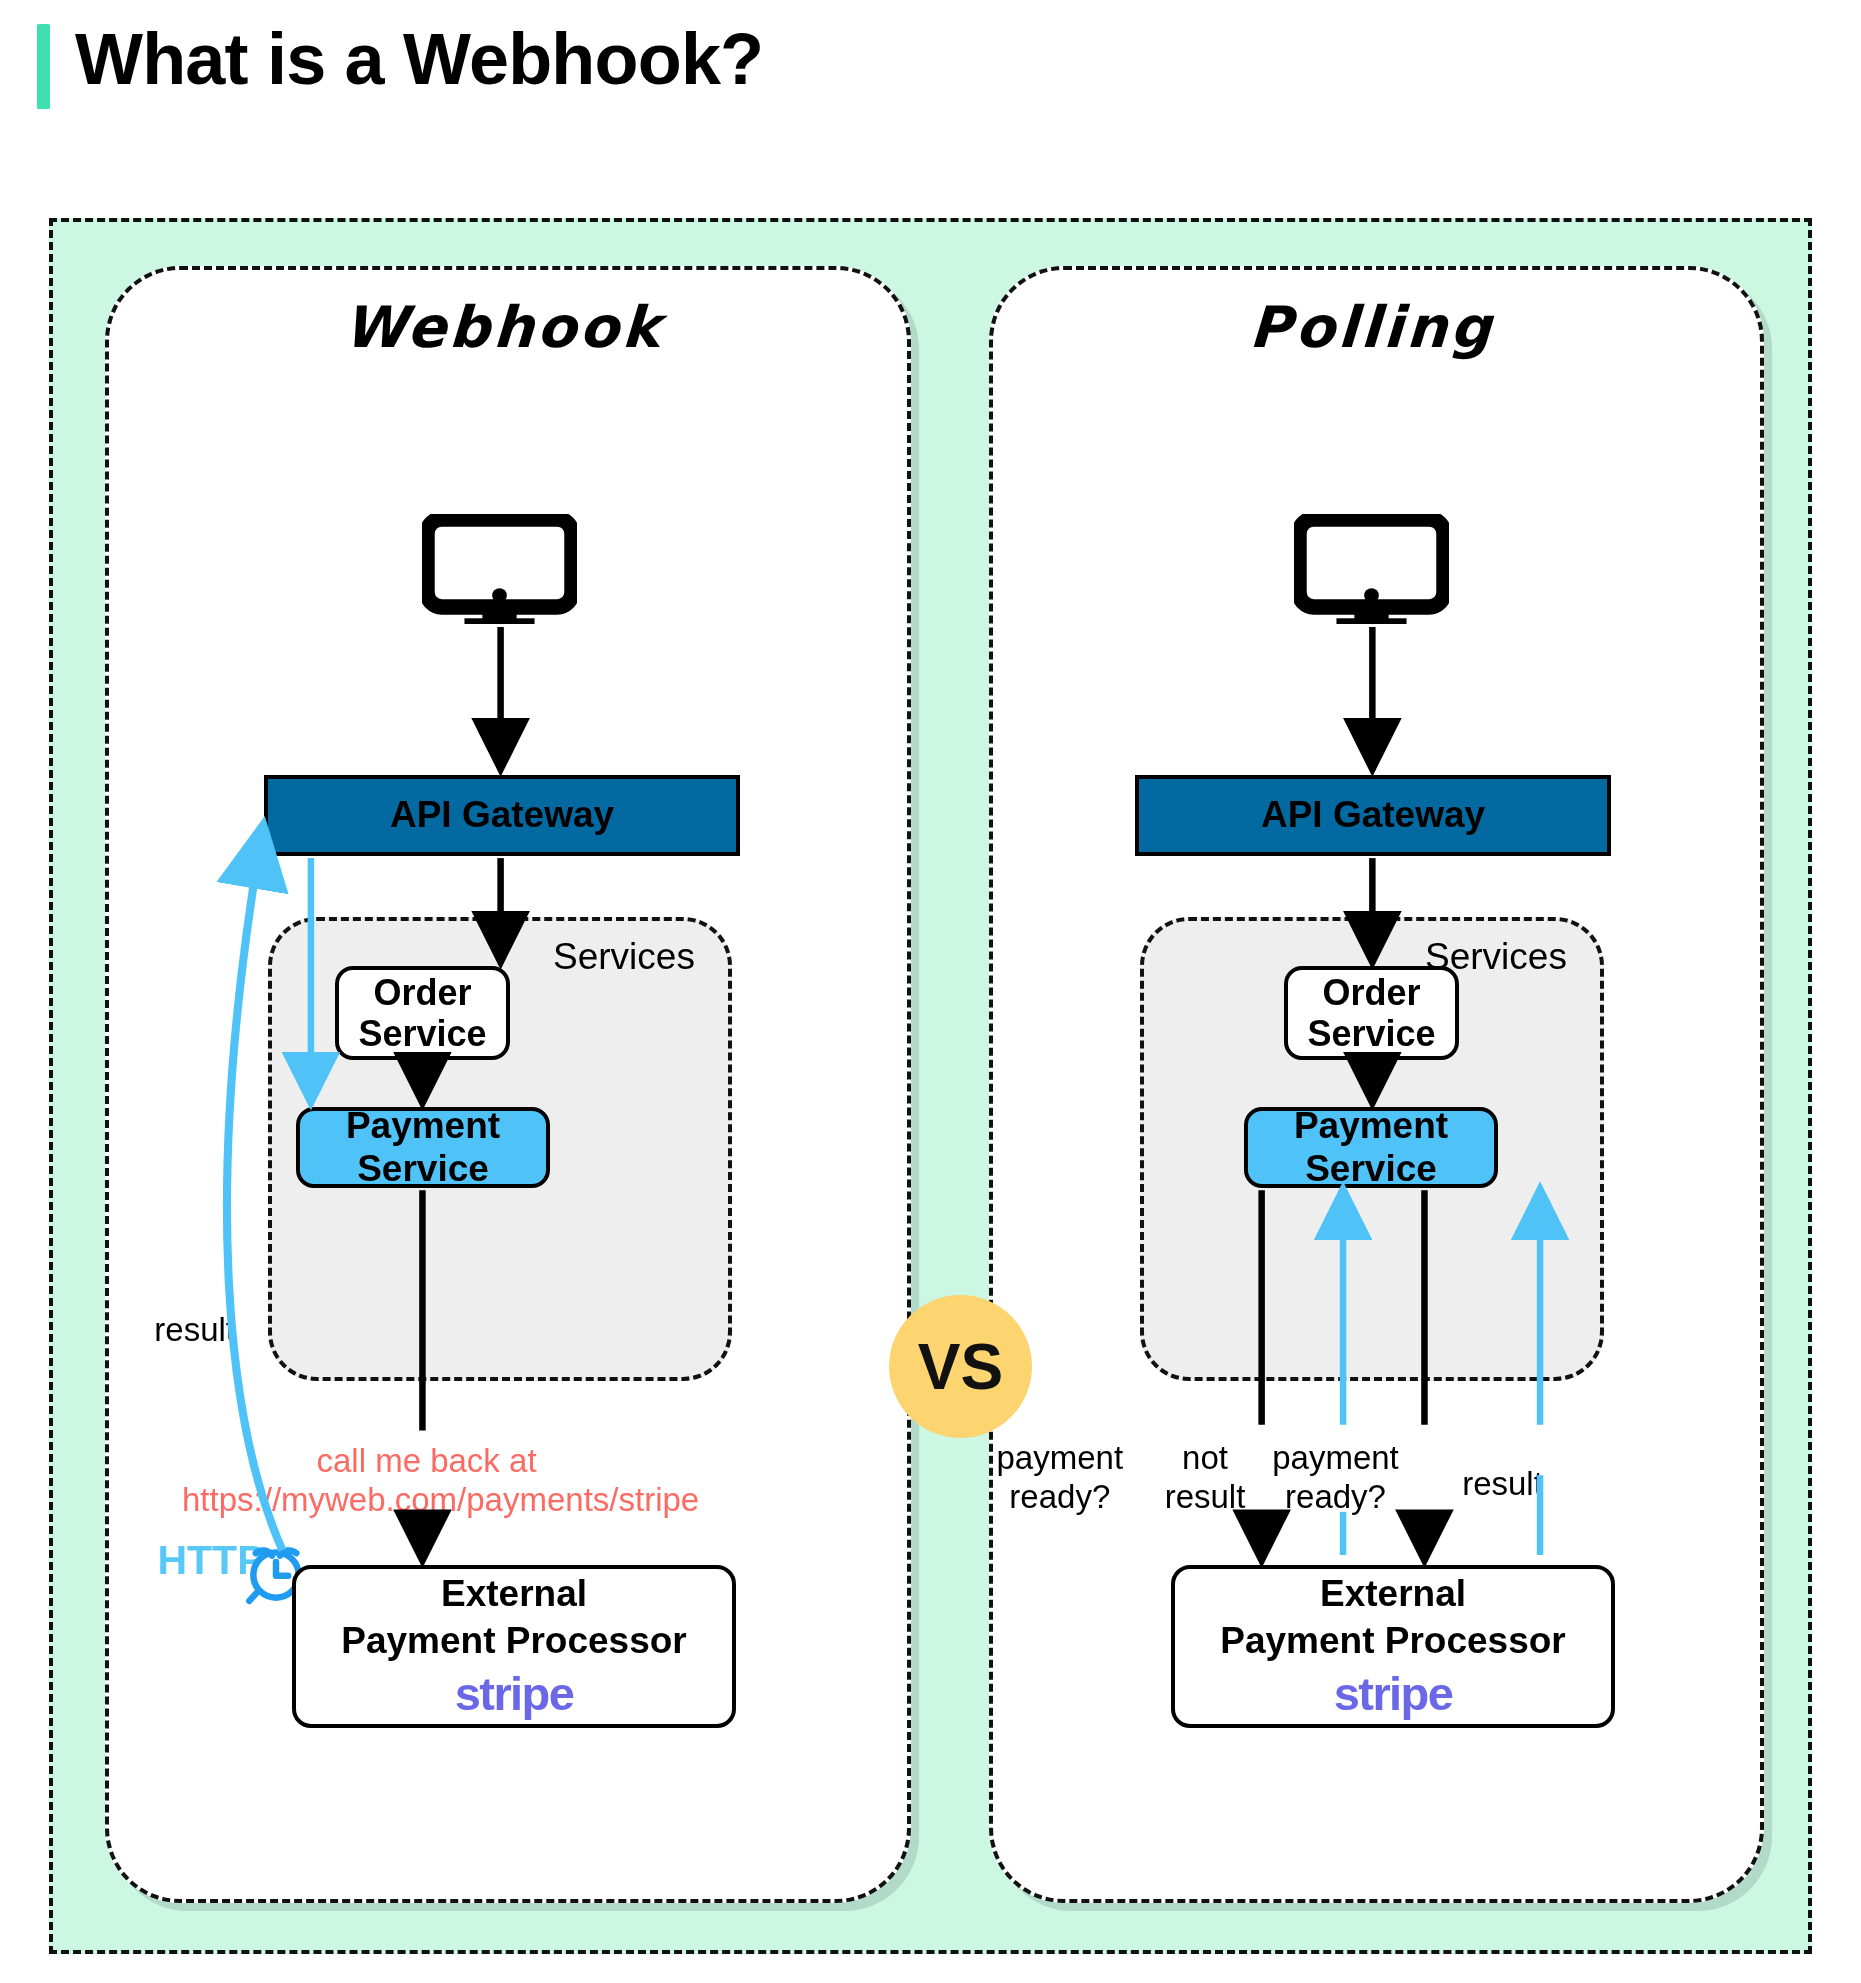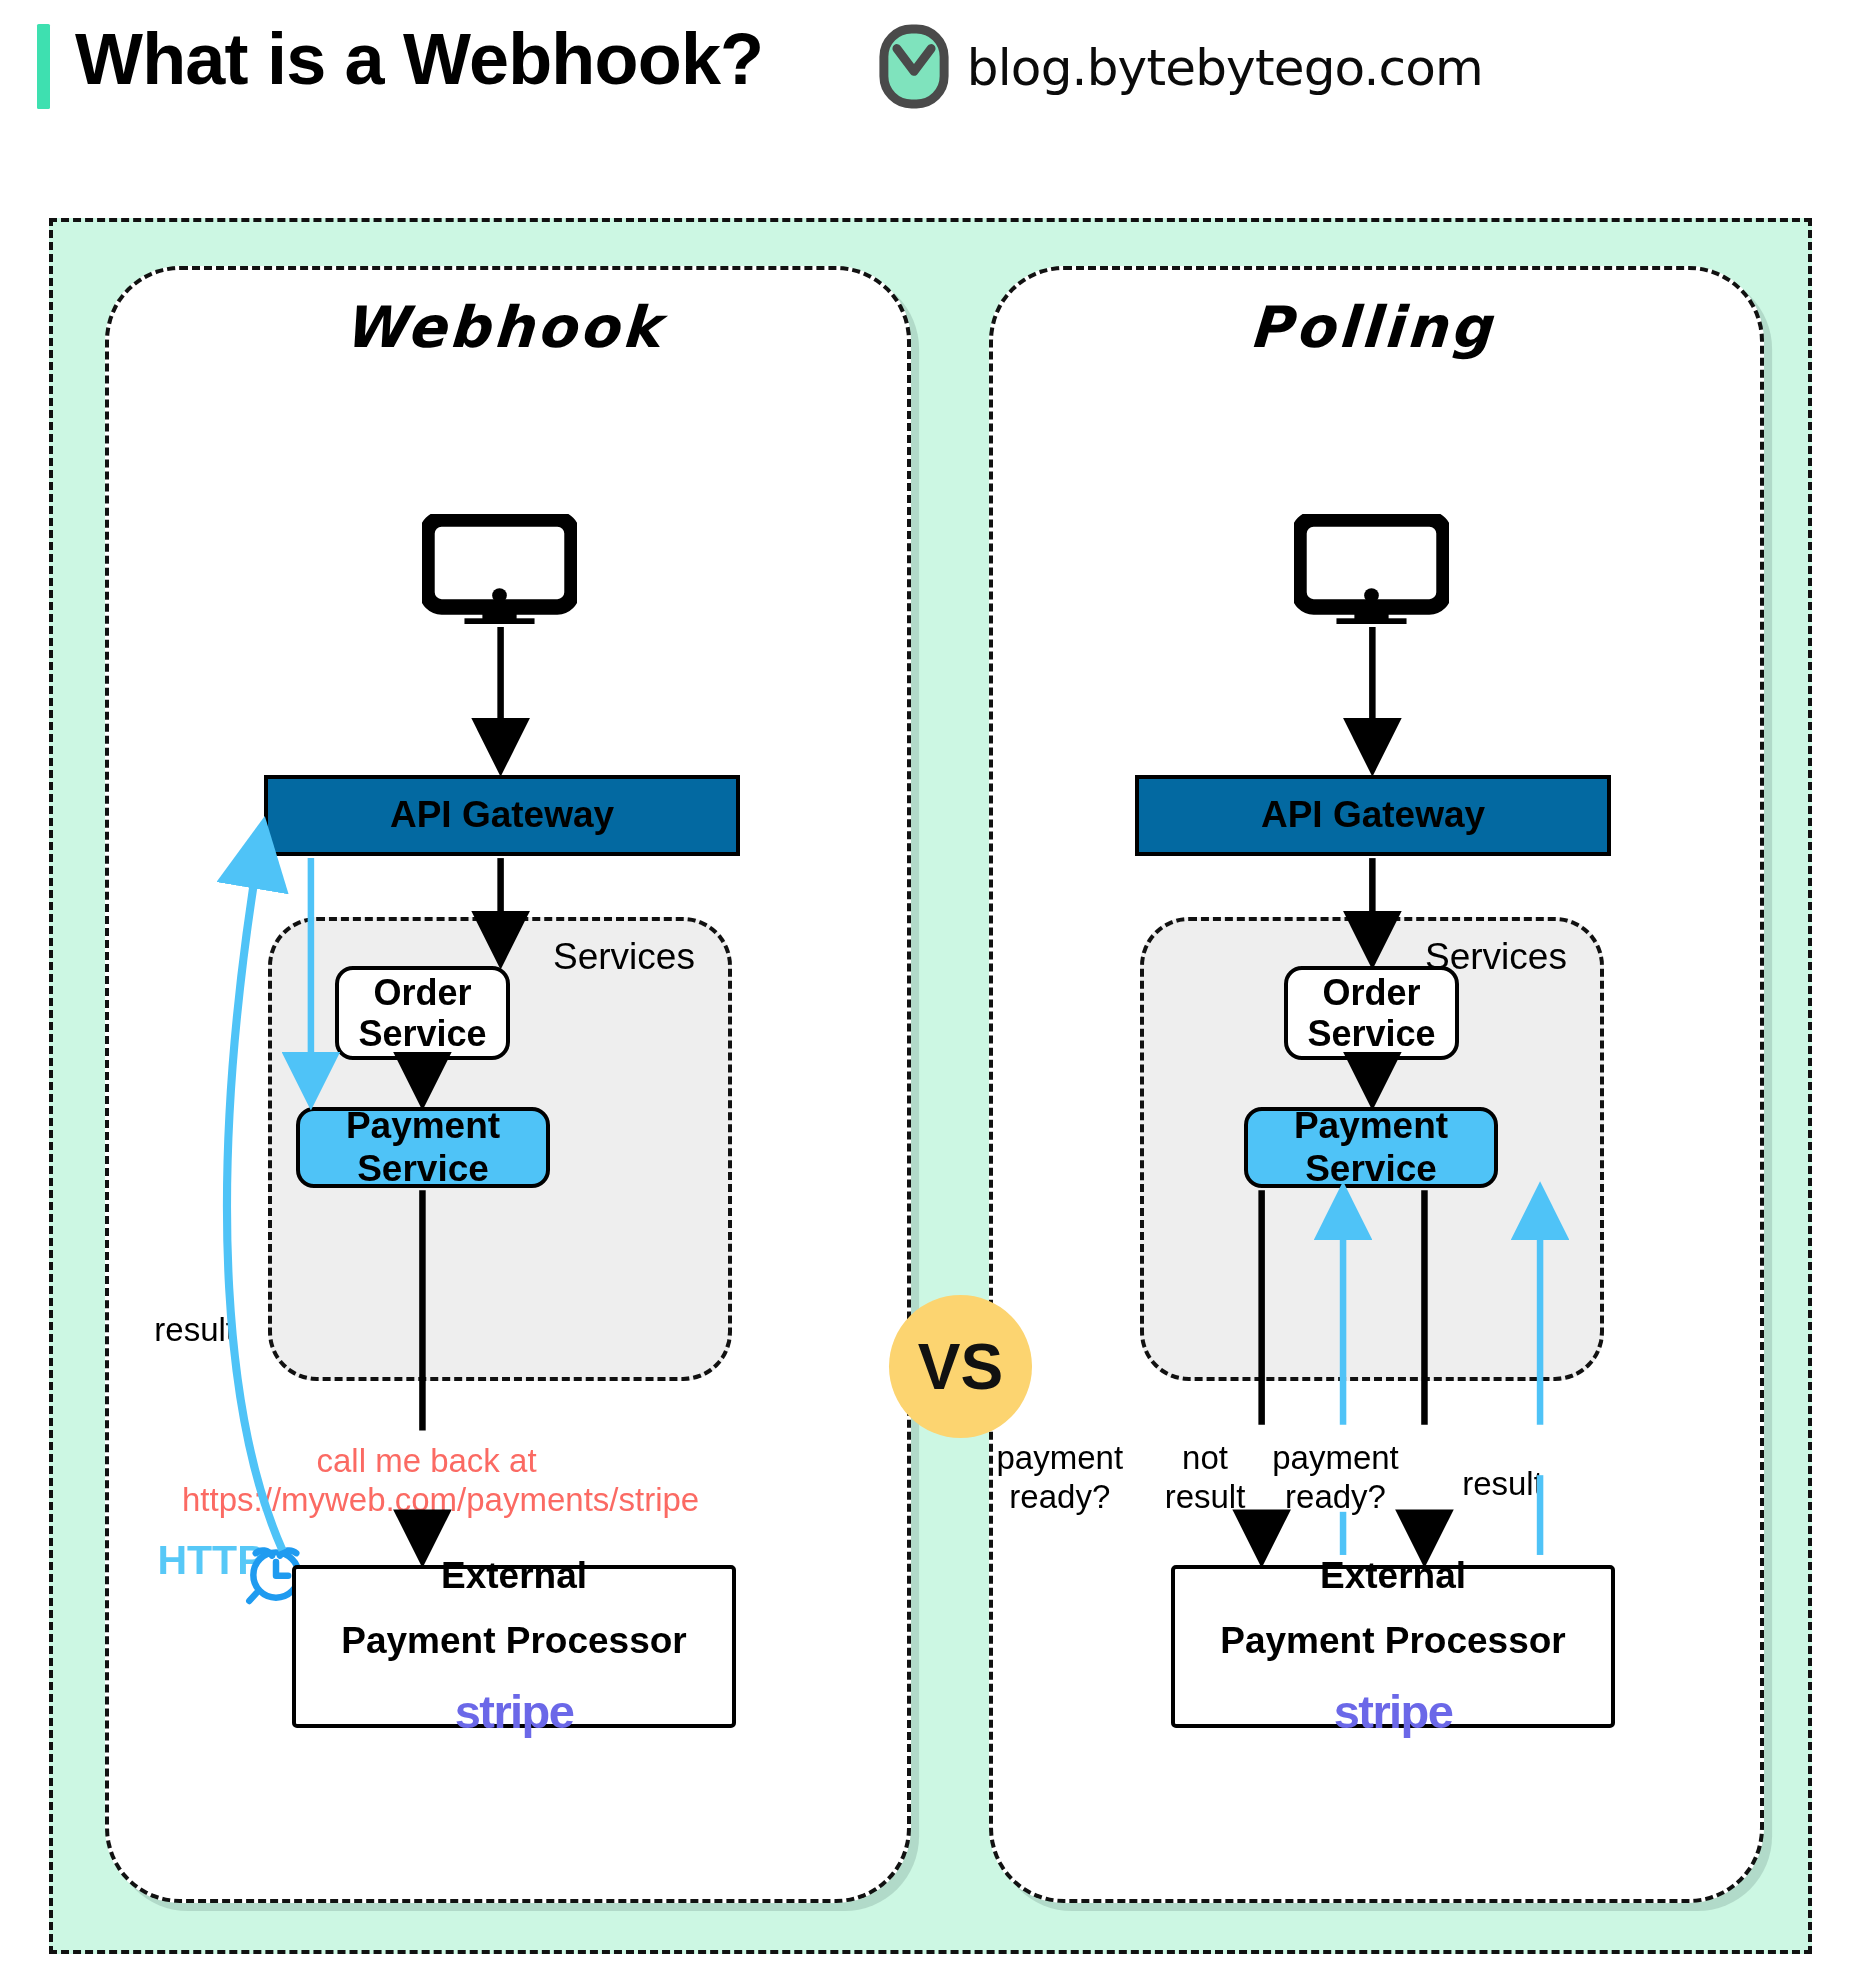--- a/index.html
+++ b/index.html
@@ -67,22 +67,22 @@
     background:#0369a1;border:4.9px solid #000;
     font-size:37px;
   }
   .svc-white{
     background:#fff;border:4.1px solid #000;border-radius:18px;font-size:36px;
   }
   .svc-pay{
     background:#4fc3f7;border:4.1px solid #000;border-radius:18px;font-size:37px;text-align:center;
   }
   .proc{
-    background:#fff;border:4.1px solid #000;border-radius:5px;
-    font-size:37px;flex-direction:column;gap:23px;
+    background:#fff;border:4.1px solid #000;border-radius:19px;
+    font-size:37px;flex-direction:column;gap:5px;
   }
   .services-box{
     position:absolute;background:#eeeeee;border:4.1px dashed #111;
     border-radius:49px;box-sizing:border-box;
   }
   .services-label{
     position:absolute;font-size:37px;font-weight:normal;color:#000;
   }
   
   .lbl{position:absolute;font-size:33px;color:#000;text-align:center;line-height:1.18;}
@@ -94,29 +94,20 @@
     letter-spacing:-1.6px;
   }
   svg.overlay{position:absolute;left:0;top:0;pointer-events:none;}
 </style>
 </head>
 <body>
 
 <div id="header">
   <div id="title-accent"></div>
   <div id="page-title">What is a Webhook?</div>
-  <div id="brand">
-    <span>
-      <svg width="70" height="85" viewBox="0 0 86 104">
-        <rect x="6" y="6" width="74" height="92" rx="34" fill="#7fe3bd" stroke="#4a4a4a" stroke-width="11"></rect>
-        <path d="M22 30 L43 58 L64 30" fill="none" stroke="#4a4a4a" stroke-width="11" stroke-linecap="round" stroke-linejoin="round"></path>
-      </svg>
-    </span>
-    <span id="brand-text">blog.bytebytego.com</span>
-  </div>
 </div>
 
 <div id="canvas">
 
   <div class="panel" id="panel-webhook">
     <div class="panel-title">Webhook</div>
 
     <div style="position:absolute;left:313px;top:244px;">
       <svg width="155" height="110" viewBox="0 0 190 135">
         <rect x="6" y="6" width="178" height="108" rx="18" fill="none" stroke="#000" stroke-width="19"></rect>

